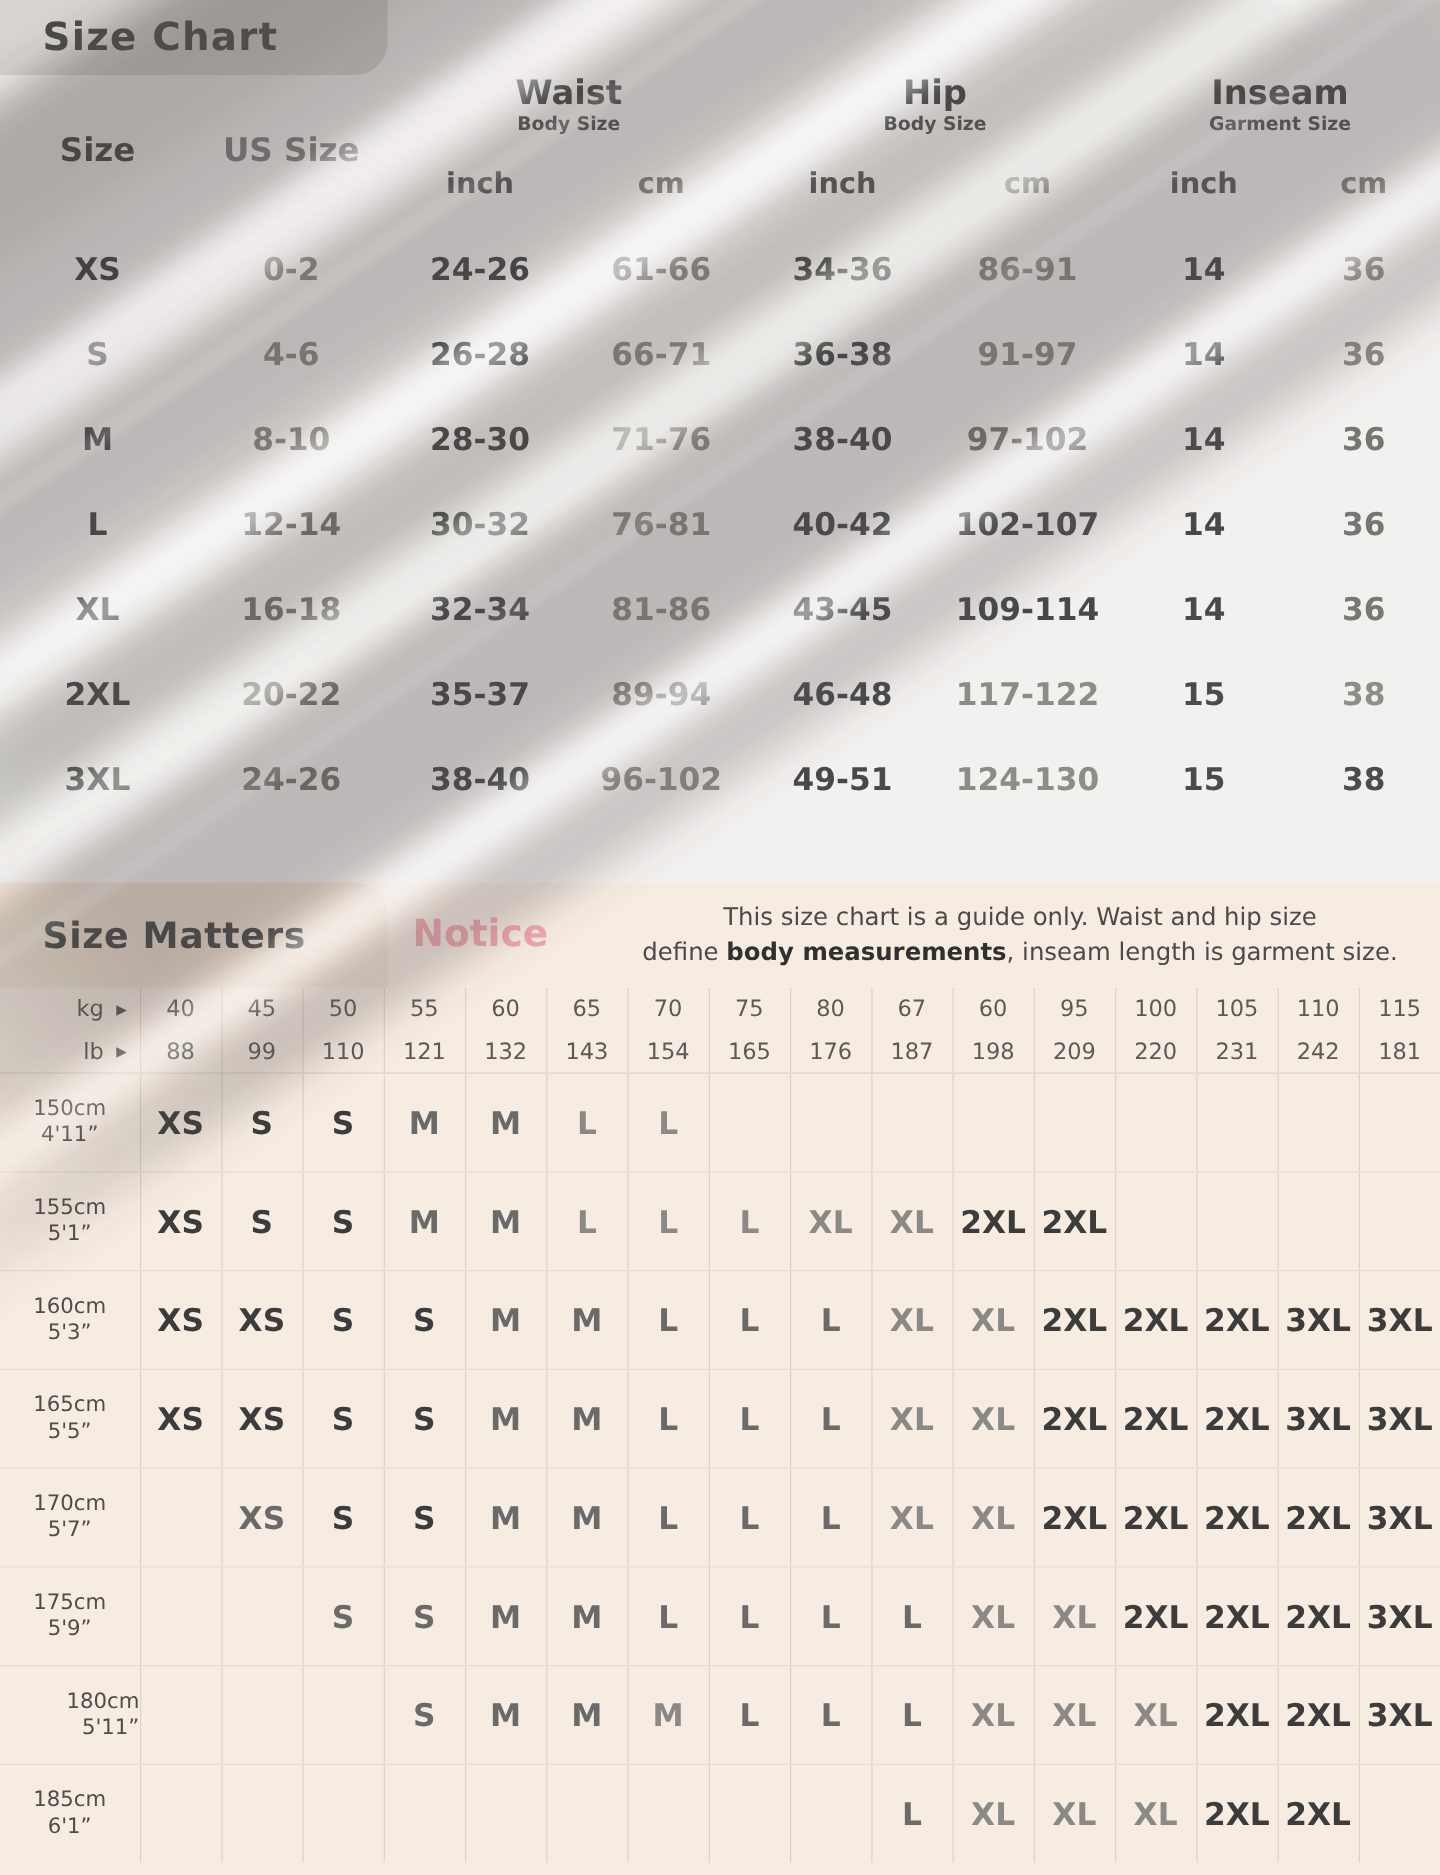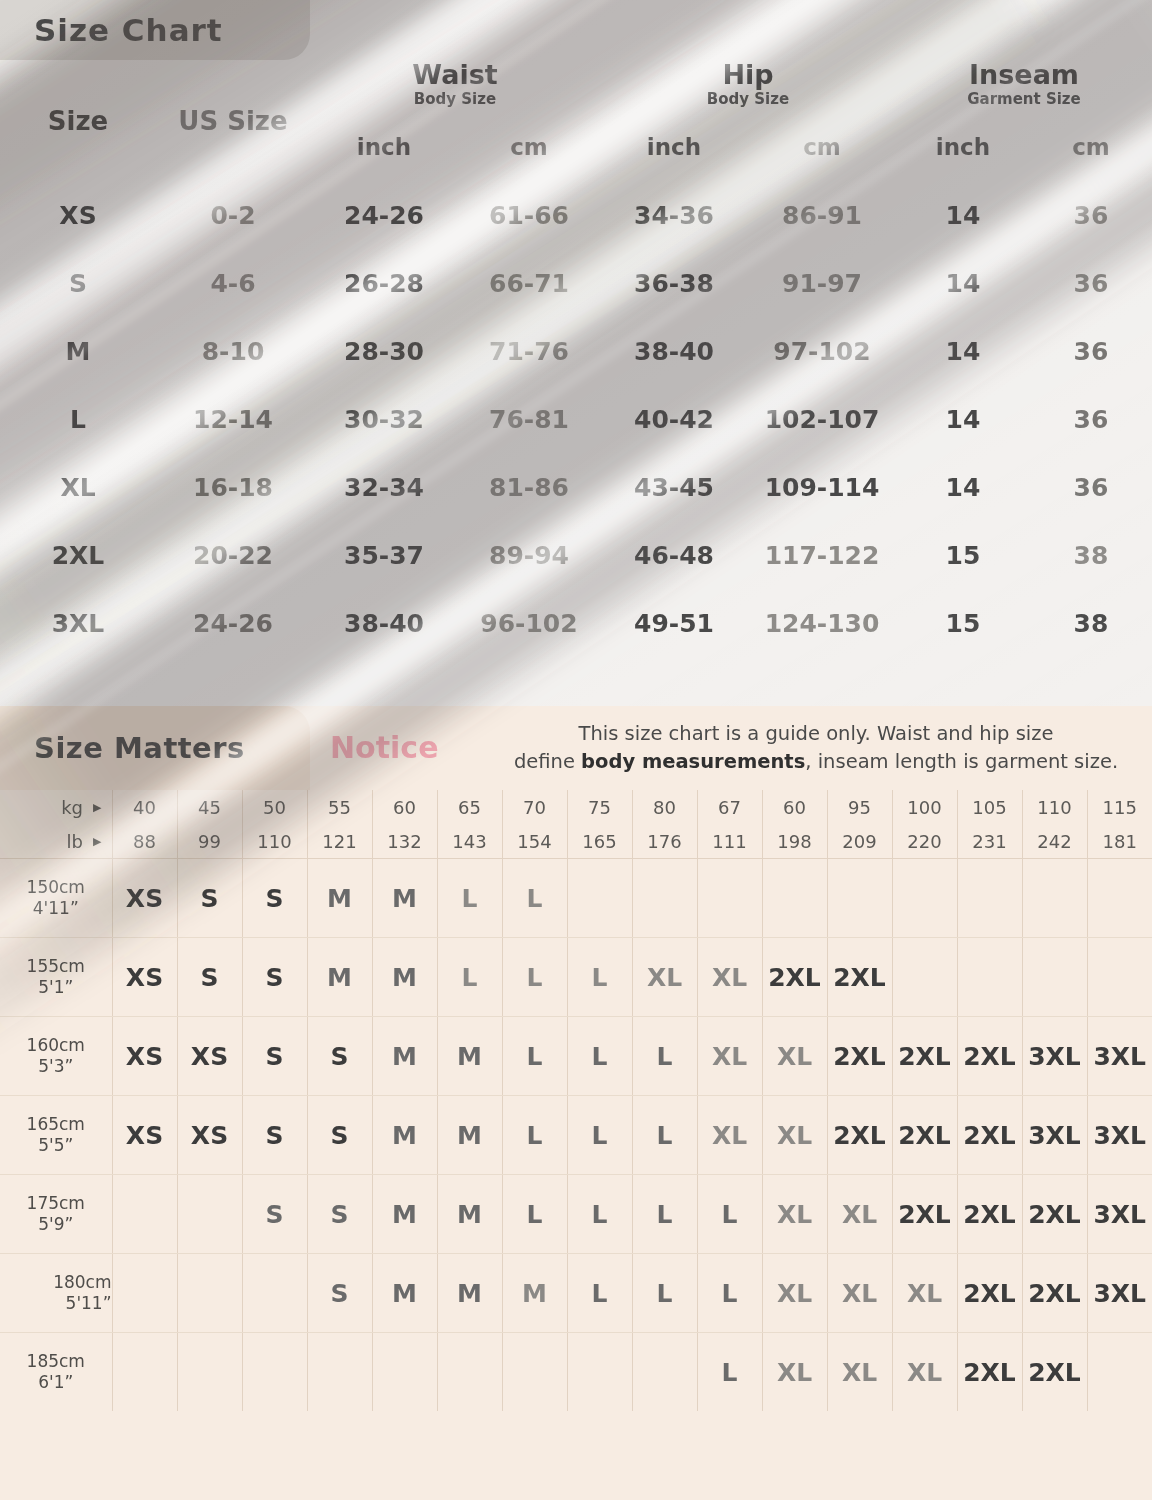--- a/index.html
+++ b/index.html
@@ -384,21 +384,21 @@
       </td>
       <td class="unit-val">88</td>
       <td class="unit-val">99</td>
       <td class="unit-val">110</td>
       <td class="unit-val">121</td>
       <td class="unit-val">132</td>
       <td class="unit-val">143</td>
       <td class="unit-val">154</td>
       <td class="unit-val">165</td>
       <td class="unit-val">176</td>
-      <td class="unit-val">111</td>
+      <td class="unit-val">187</td>
       <td class="unit-val">198</td>
       <td class="unit-val">209</td>
       <td class="unit-val">220</td>
       <td class="unit-val">231</td>
       <td class="unit-val">242</td>
       <td class="unit-val">181</td>
     </tr>
 
     <tr class="mrow">
       <td class="nob ht-cell" style="height:78px;">
@@ -485,20 +485,42 @@
       <td class="mcell mid">L</td>
       <td class="mcell">XL</td>
       <td class="mcell">XL</td>
       <td class="mcell dark">2XL</td>
       <td class="mcell dark">2XL</td>
       <td class="mcell dark">2XL</td>
       <td class="mcell dark">3XL</td>
       <td class="mcell dark">3XL</td>
     </tr>
 
+    <tr class="mrow">
+      <td class="nob ht-cell" style="height:78px;">
+        <span>170cm</span>
+        <span class="ln2">5'7”</span>
+      </td>
+      <td class="mcell"></td>
+      <td class="mcell mid">XS</td>
+      <td class="mcell dark">S</td>
+      <td class="mcell dark">S</td>
+      <td class="mcell mid">M</td>
+      <td class="mcell mid">M</td>
+      <td class="mcell mid">L</td>
+      <td class="mcell mid">L</td>
+      <td class="mcell mid">L</td>
+      <td class="mcell">XL</td>
+      <td class="mcell">XL</td>
+      <td class="mcell dark">2XL</td>
+      <td class="mcell dark">2XL</td>
+      <td class="mcell dark">2XL</td>
+      <td class="mcell dark">2XL</td>
+      <td class="mcell dark">3XL</td>
+    </tr>
 
     <tr class="mrow">
       <td class="nob ht-cell" style="height:78px;">
         <span>175cm</span>
         <span class="ln2">5'9”</span>
       </td>
       <td class="mcell"></td>
       <td class="mcell"></td>
       <td class="mcell mid">S</td>
       <td class="mcell mid">S</td>

